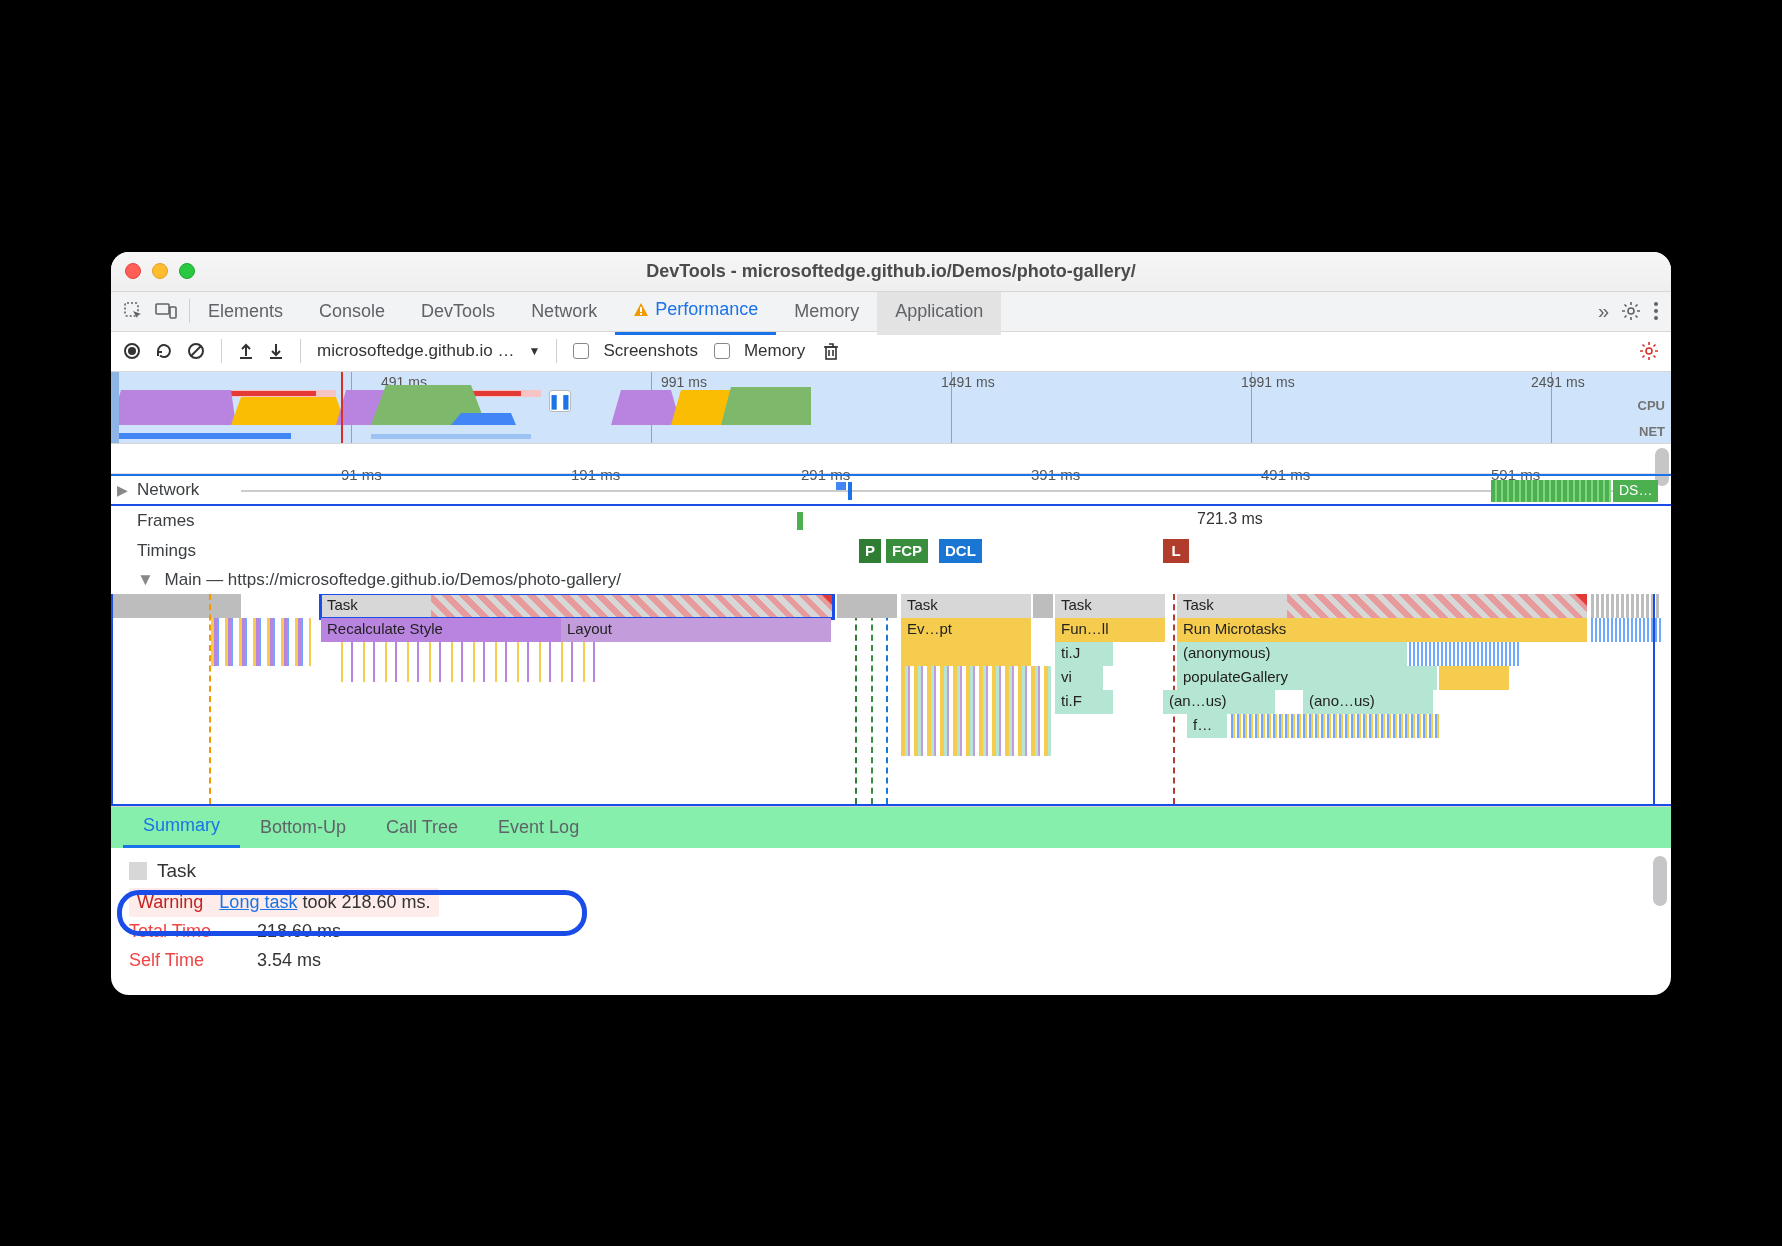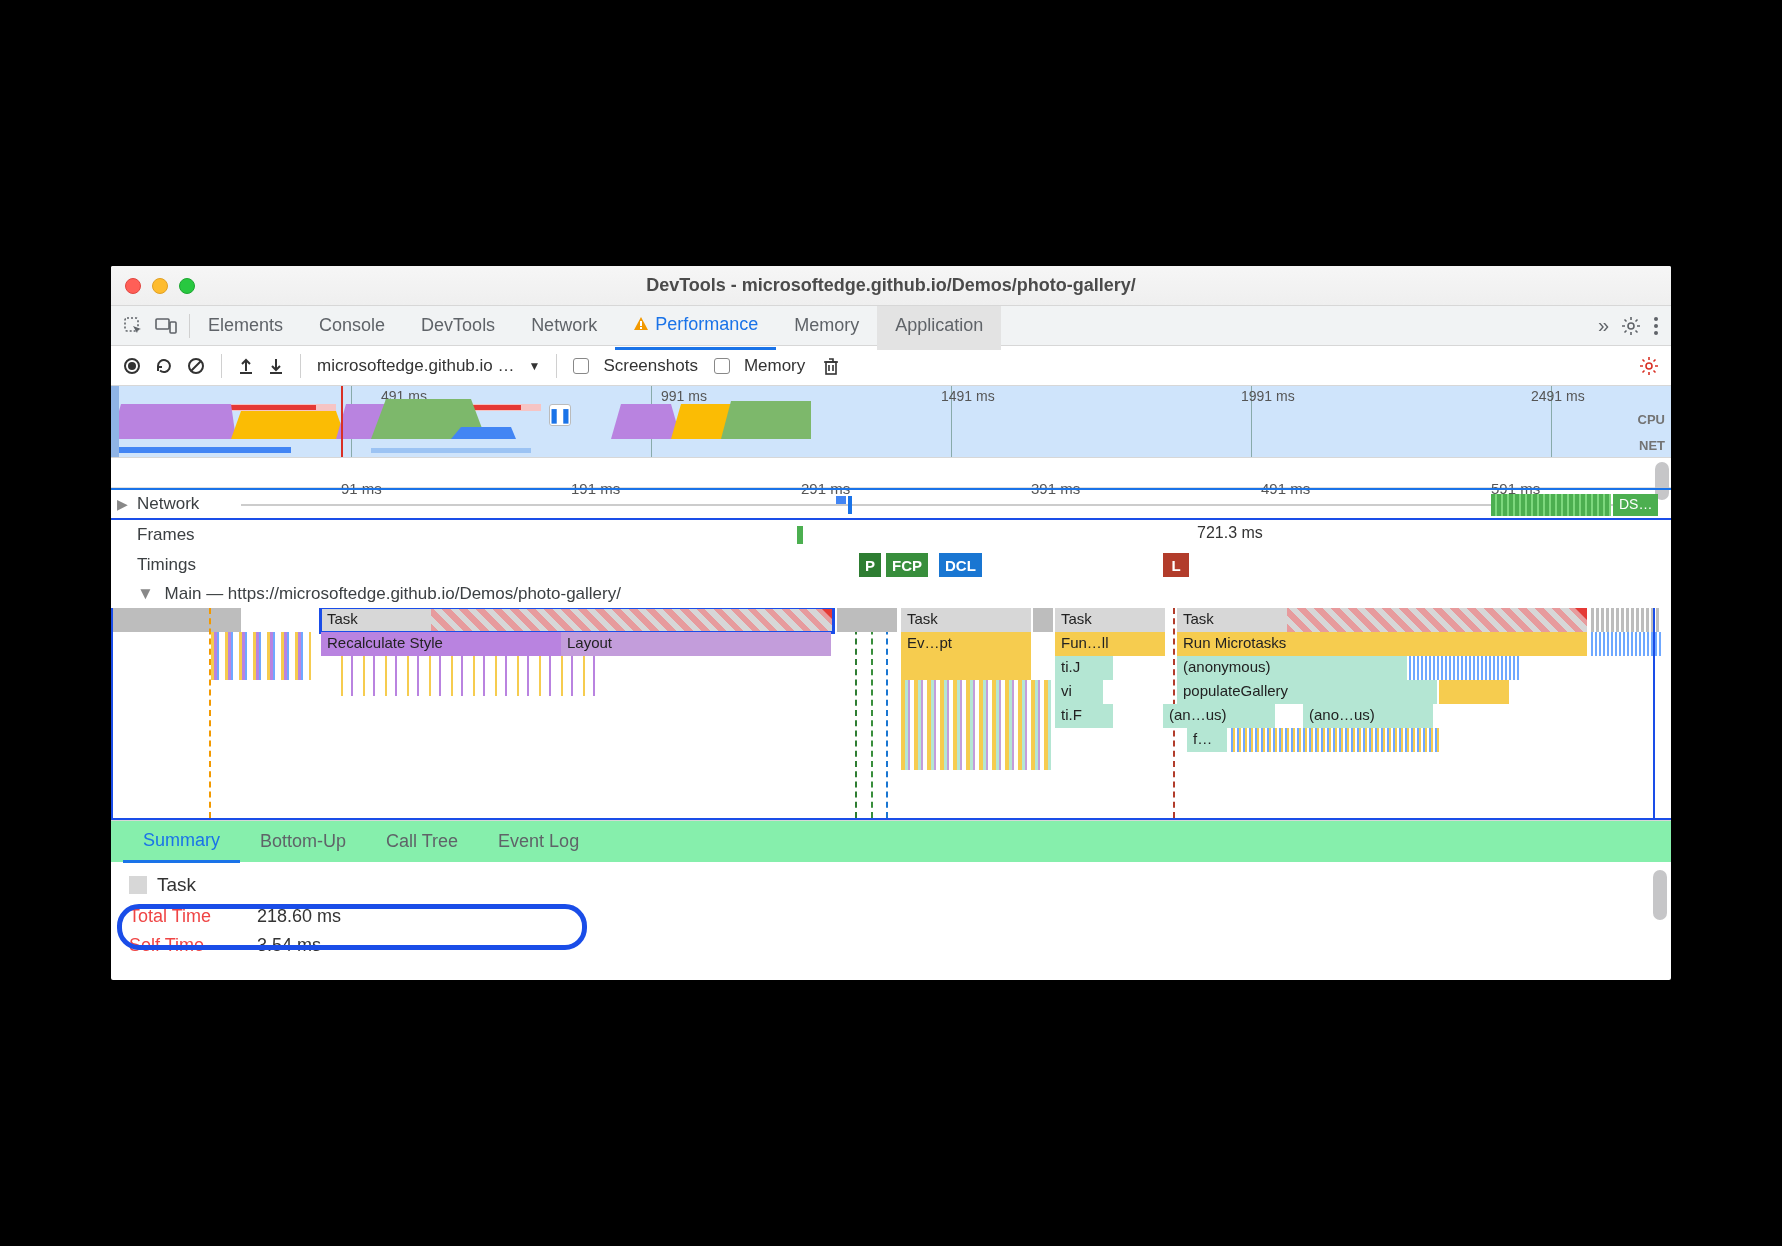--- a/index.html
+++ b/index.html
@@ -10,21 +10,21 @@
     color: #333;
     width: 1782px;
     height: 1246px;
     display: flex;
     align-items: center;
     justify-content: center;
   }
   .window {
     width: 1560px;
     background: #fff;
-    border-radius: 2px;
+    border-radius: 18px;
     overflow: hidden;
     box-shadow: 0 20px 60px rgba(0,0,0,0.5);
     position: relative;
   }
   
   .titlebar {
     height: 40px;
     background: linear-gradient(#f6f6f6,#efefef);
     border-bottom: 1px solid #d7d7d7;
     display: flex;
@@ -417,20 +417,26 @@
     <div class="btab">Bottom-Up</div>
     <div class="btab">Call Tree</div>
     <div class="btab">Event Log</div>
   </div>
 
   <div class="summary">
     <div class="taskrow">
       <span class="swatch"></span>
       <span>Task</span>
     </div>
+    <div class="warnrow">
+      <span>Warning</span>
+      <span style="color:#333;">
+        <a href="#">Long task</a><span> took 218.60 ms.</span>
+      </span>
+    </div>
     <div class="row">
         <span class="k">Total Time</span>
         <span style="font-weight:500;">218.60 ms</span>
       </div>
     <div class="row">
         <span class="k">Self Time</span>
         <span style="font-weight:500;">3.54 ms</span>
       </div>
 
     <div class="highlight-box" style="left:6px;top:42px;width:470px;height:46px;"></div>

